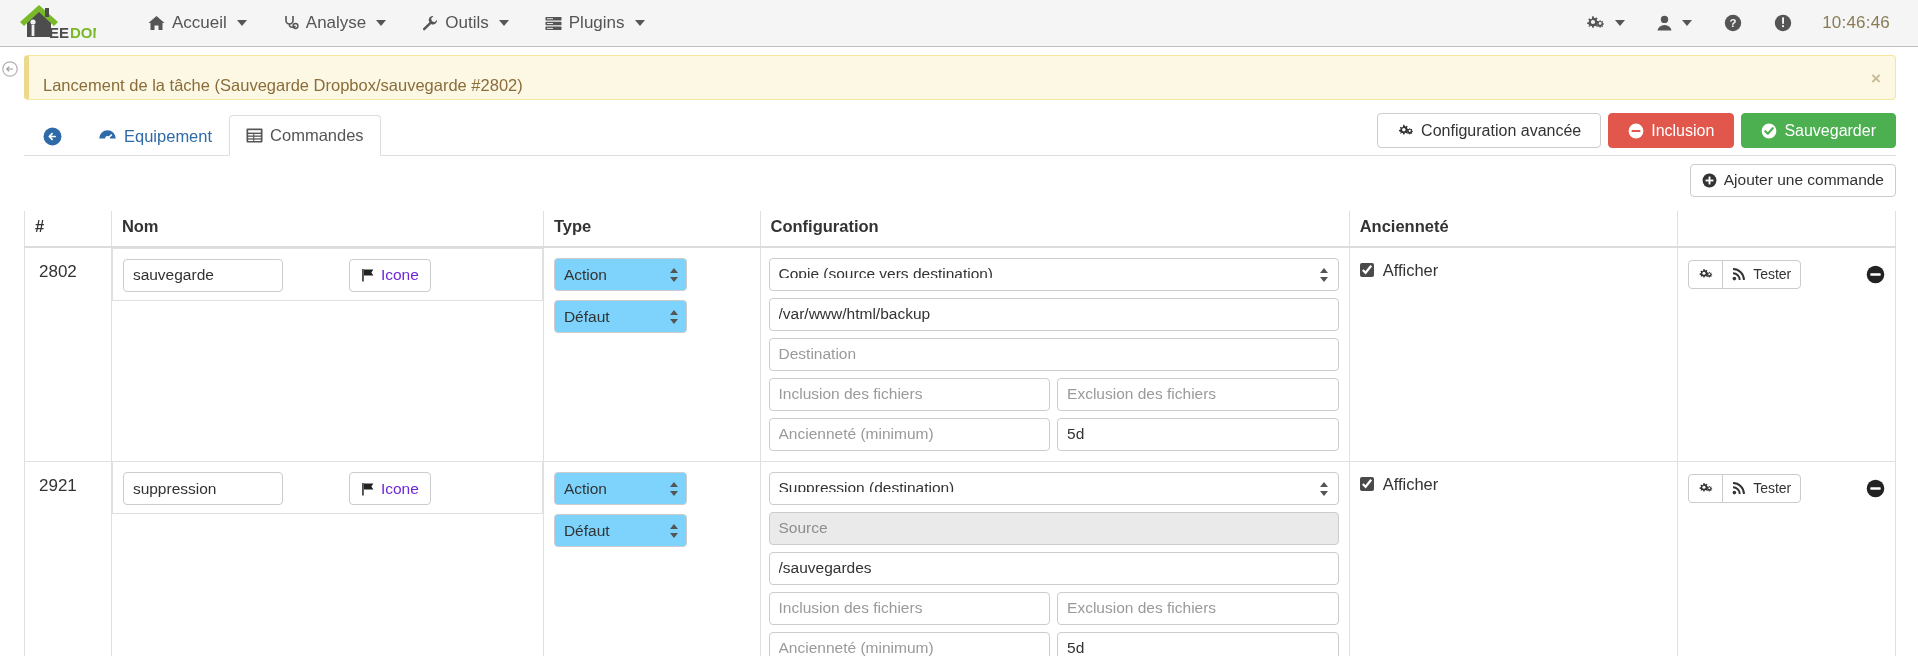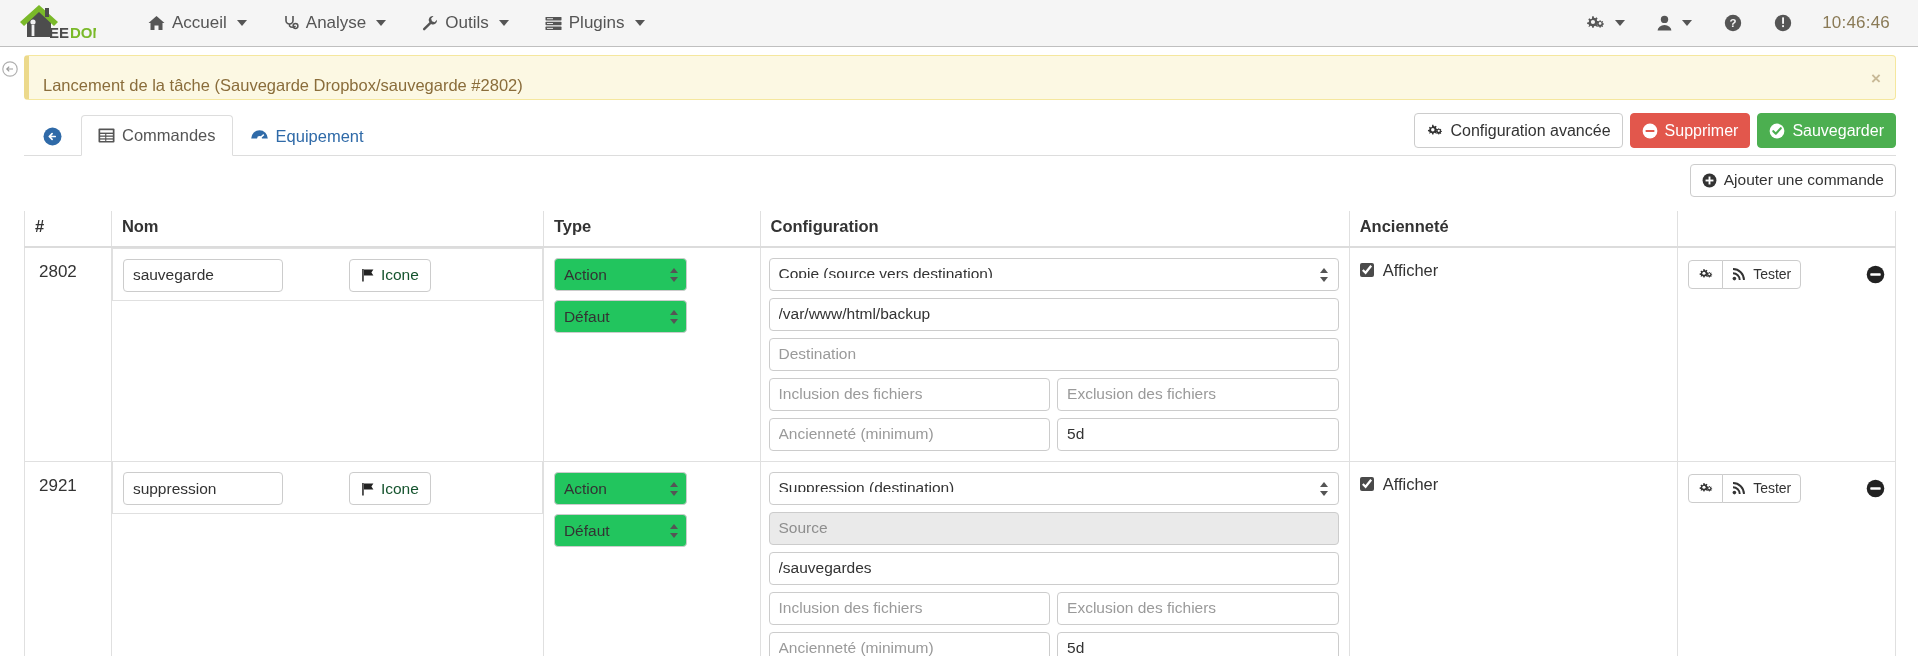--- a/index.html
+++ b/index.html
@@ -131,21 +131,21 @@
   }
   .tab-actions {
     margin-left: auto;
     display: flex;
     gap: 7px;
     padding-bottom: 7px;
   }
   .btn {
     display: inline-flex; align-items: center; gap: 7px;
     font-size: 16px;
-    padding: 7px 11px;
+    padding: 7px 19px;
     border-radius: 4px;
     border: 1px solid #ccc;
     background: #fff;
     color: #333;
     cursor: pointer;
     white-space: nowrap;
     font-family: "Liberation Sans", sans-serif;
     line-height: 1.2;
   }
   .btn-danger { background: #e2574c; border-color: #e2574c; color: #fff; }
@@ -212,30 +212,30 @@
   .inp[disabled] { background: #eaeaea; color: #888; }
   .inp[disabled]::placeholder { color: #8e8e8e; }
 
   .nom-cell { display: flex; align-items: flex-start; gap: 0; padding-top:10px !important;}
   .nom-input { width: 160px; }
   .icone-btn {
     margin-left: 66px;
     display: inline-flex; align-items: center; gap: 6px;
     border: 1px solid #ccc; border-radius: 4px;
     background: #fff; padding: 6px 11px;
-    font-size: 15.5px; color: #14532d; cursor: pointer;
+    font-size: 15.5px; color: #6d28d9; cursor: pointer;
     height: 33px;
     font-family: "Liberation Sans", sans-serif;
   }
 
   .sel {
     -webkit-appearance: none; appearance: none;
     border: 1px solid #ccc;
     border-radius: 4px;
-    background: #22c55e;
+    background: #7dd3fc;
     padding: 6px 24px 6px 9px;
     font-size: 15.5px;
     color: #333;
     font-family: "Liberation Sans", sans-serif;
     width: 133px;
     height: 33px;
     position: relative;
     cursor: pointer;
   }
   .sel-wrap { position: relative; display: inline-block; margin-bottom: 9px; }
@@ -431,45 +431,45 @@
 <div class="tabs-row">
   <div class="tabs">
     <div class="tab icon-only">
       <span class="icon">
         <svg width="19" height="19" viewBox="0 0 19 19">
             <circle cx="9.5" cy="9.5" r="9" fill="#2f6aa8"></circle>
             <path d="M12.2 9.5 L7 9.5 M9.1 6.7 L6.3 9.5 L9.1 12.3" stroke="#fff" stroke-width="1.7" fill="none" stroke-linecap="round" stroke-linejoin="round"></path>
           </svg>
       </span>
     </div>
+    <div class="tab">
+      <span class="icon">
+        <svg width="19" height="16" viewBox="0 0 19 16">
+            <path d="M9.5 1.2 A8.3 8.3 0 0 0 1.2 9.5 L17.8 9.5 A8.3 8.3 0 0 0 9.5 1.2Z" fill="#2f6aa8"></path>
+            <circle cx="9.5" cy="9.5" r="2.4" fill="#fff"></circle>
+            <path d="M9.5 9.5 L13.8 5.6" stroke="#fff" stroke-width="1.5"></path>
+          </svg>
+      </span>
+      <span>Equipement</span>
+    </div>
     <div class="tab active">
       <span class="icon">
         <svg width="17" height="15" viewBox="0 0 17 15">
             <rect x="0.5" y="0.5" width="16" height="14" rx="1" fill="#555"></rect>
             <rect x="2.2" y="2.2" width="12.6" height="2.4" fill="#fff"></rect>
             <rect x="2.2" y="6" width="5" height="1.5" fill="#fff"></rect>
             <rect x="8.3" y="6" width="6.5" height="1.5" fill="#fff"></rect>
             <rect x="2.2" y="8.8" width="5" height="1.5" fill="#fff"></rect>
             <rect x="8.3" y="8.8" width="6.5" height="1.5" fill="#fff"></rect>
             <rect x="2.2" y="11.6" width="5" height="1.4" fill="#fff"></rect>
             <rect x="8.3" y="11.6" width="6.5" height="1.4" fill="#fff"></rect>
           </svg>
       </span>
       <span>Commandes</span>
     </div>
-    <div class="tab">
-      <span class="icon">
-        <svg width="19" height="16" viewBox="0 0 19 16">
-            <path d="M9.5 1.2 A8.3 8.3 0 0 0 1.2 9.5 L17.8 9.5 A8.3 8.3 0 0 0 9.5 1.2Z" fill="#2f6aa8"></path>
-            <circle cx="9.5" cy="9.5" r="2.4" fill="#fff"></circle>
-            <path d="M9.5 9.5 L13.8 5.6" stroke="#fff" stroke-width="1.5"></path>
-          </svg>
-      </span>
-      <span>Equipement</span>
-    </div>
   </div>
 
   <div class="tab-actions">
     <button class="btn">
       <span class="icon">
         <svg width="17" height="15" viewBox="0 0 20 18">
           <path d="M7.2 2.2 l1.5 0 .3 1.5 1.3 .55 1.25-.9 1.05 1.05-.9 1.25 .55 1.3 1.5 .3 0 1.5-1.5 .3-.55 1.3 .9 1.25-1.05 1.05-1.25-.9-1.3 .55-.3 1.5-1.5 0-.3-1.5-1.3-.55-1.25 .9L3.3 12.8l.9-1.25-.55-1.3-1.5-.3 0-1.5 1.5-.3 .55-1.3-.9-1.25L4.35 4.35l1.25 .9 1.3-.55Z" fill="#333"></path>
           <circle cx="7.95" cy="8.0" r="2.1" fill="#fff"></circle>
           <path d="M14.6 6.2 l1 0 .2 1 .85 .35 .8-.6 .7 .7-.6 .8 .35 .85 1 .2 0 1-1 .2-.35 .85 .6 .8-.7 .7-.8-.6-.85 .35-.2 1-1 0-.2-1-.85-.35-.8 .6-.7-.7 .6-.8-.35-.85-1-.2 0-1 1-.2 .35-.85-.6-.8 .7-.7 .8 .6 .85-.35Z" fill="#333"></path>
           <circle cx="15.1" cy="9.4" r="1.35" fill="#fff"></circle>
@@ -477,21 +477,21 @@
       </span>
       <span>Configuration avancée</span>
     </button>
     <button class="btn btn-danger">
       <span class="icon">
         <svg width="16" height="16" viewBox="0 0 16 16">
             <circle cx="8" cy="8" r="7.4" fill="#fff"></circle>
             <rect x="3.6" y="6.9" width="8.8" height="2.2" rx="0.6" fill="#e2574c"></rect>
           </svg>
       </span>
-      <span>Supprimer</span>
+      <span>Inclusion</span>
     </button>
     <button class="btn btn-success">
       <span class="icon">
         <svg width="16" height="16" viewBox="0 0 16 16">
             <circle cx="8" cy="8" r="7.4" fill="#fff"></circle>
             <path d="M4.3 8.2 L6.8 10.7 L11.8 5.2" stroke="#4caf50" stroke-width="2.1" fill="none" stroke-linecap="round" stroke-linejoin="round"></path>
           </svg>
       </span>
       <span>Sauvegarder</span>
     </button>

